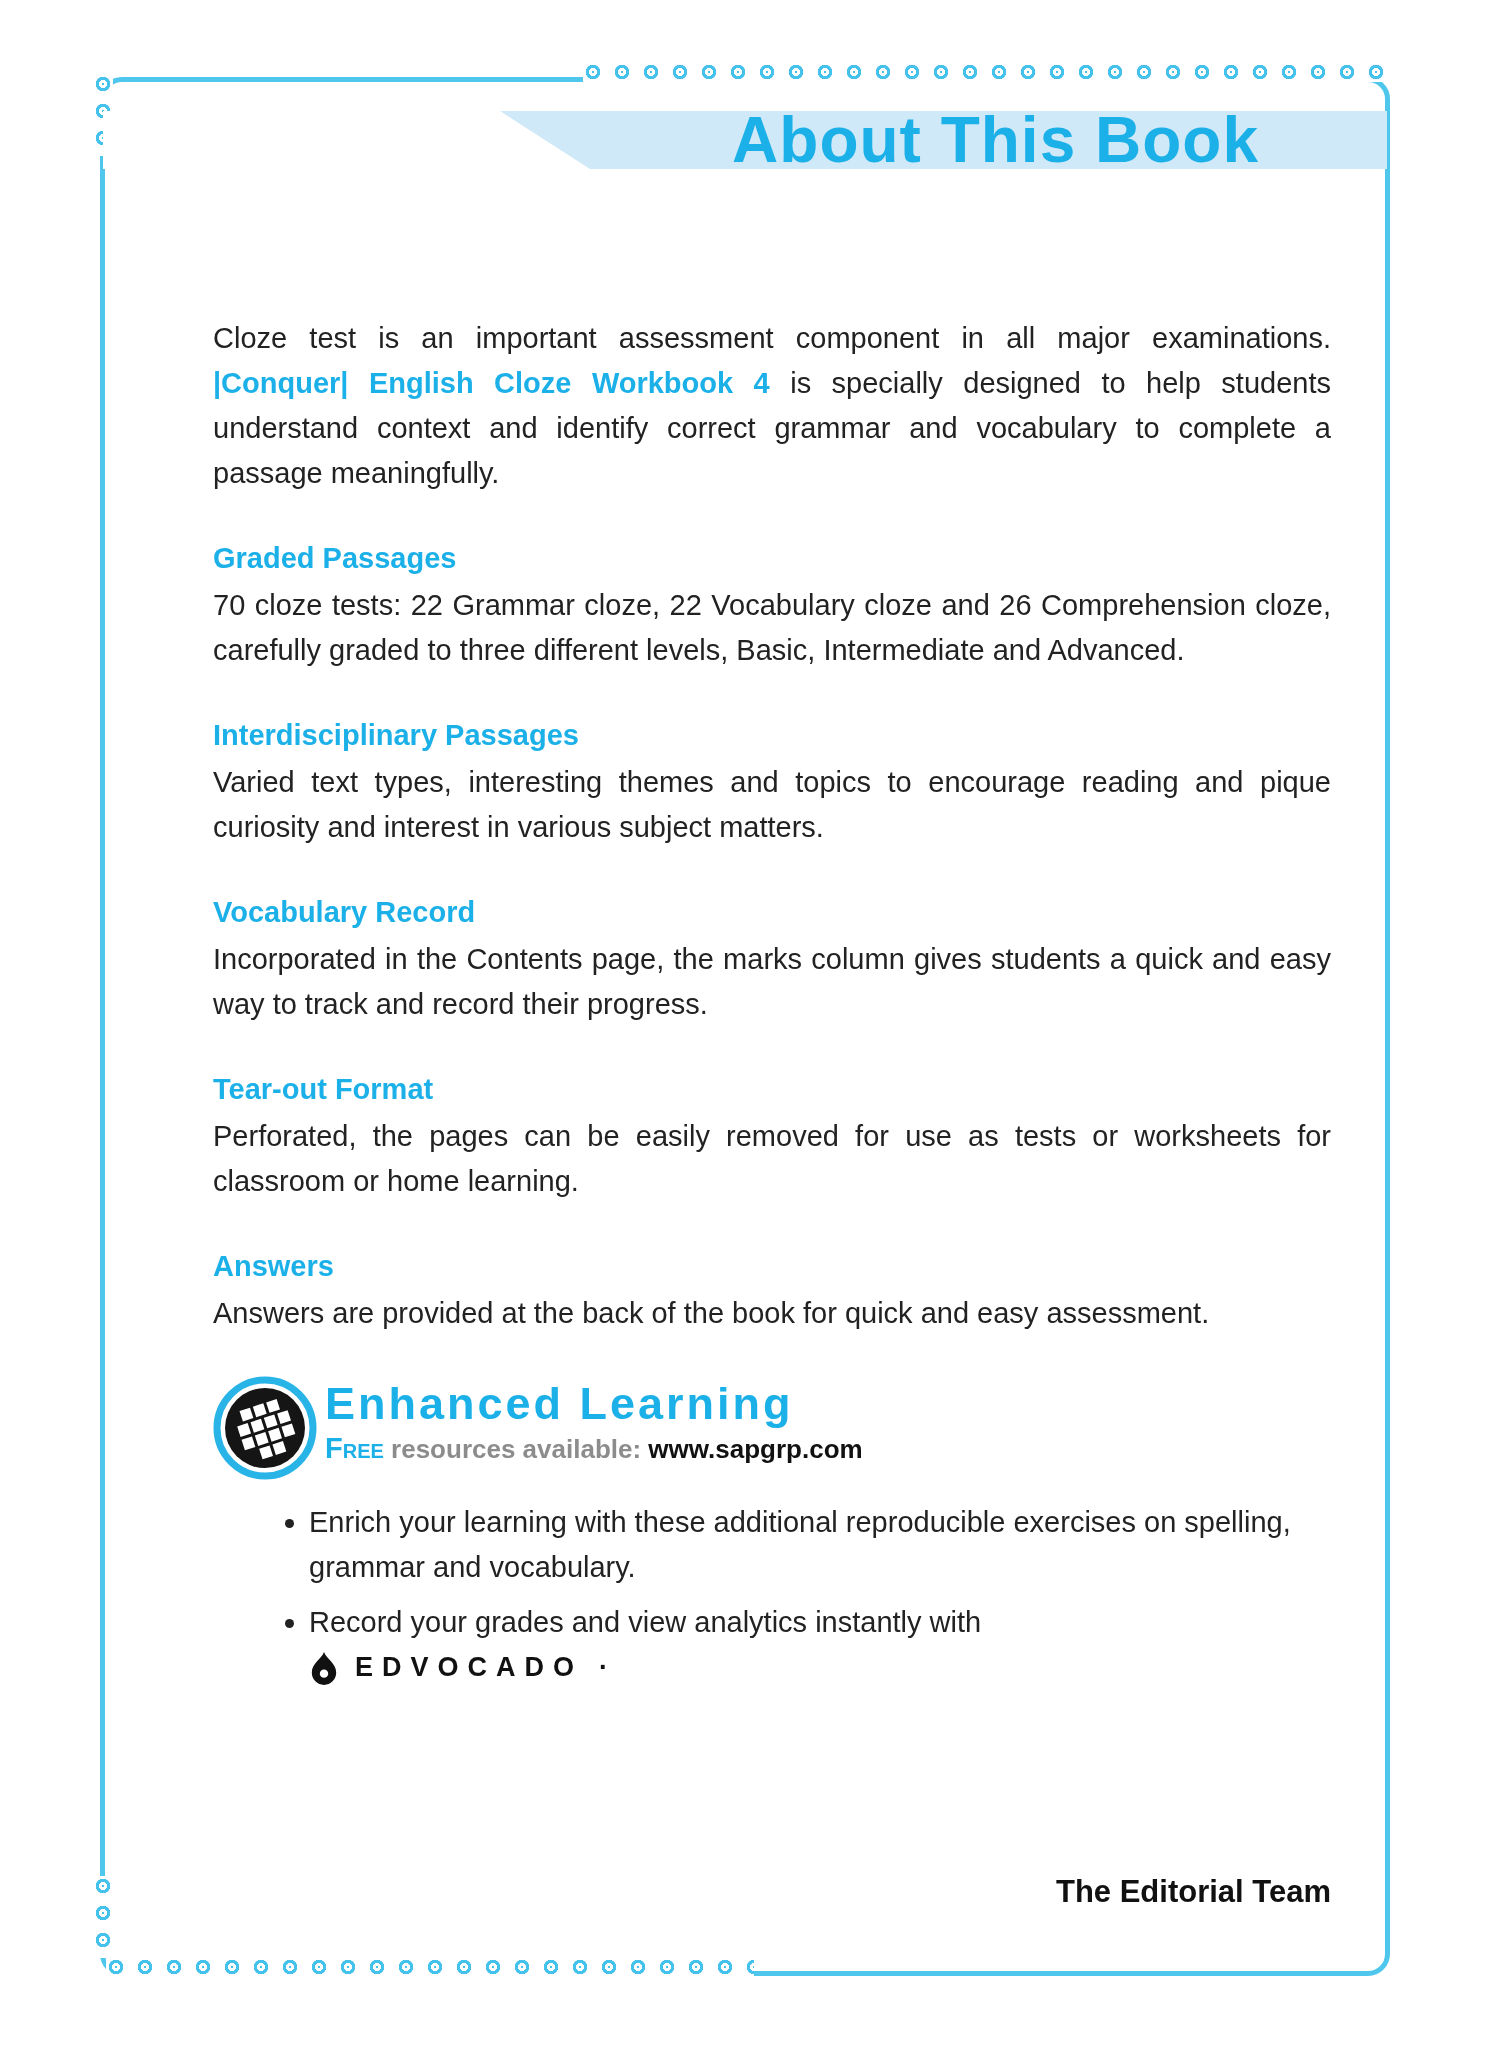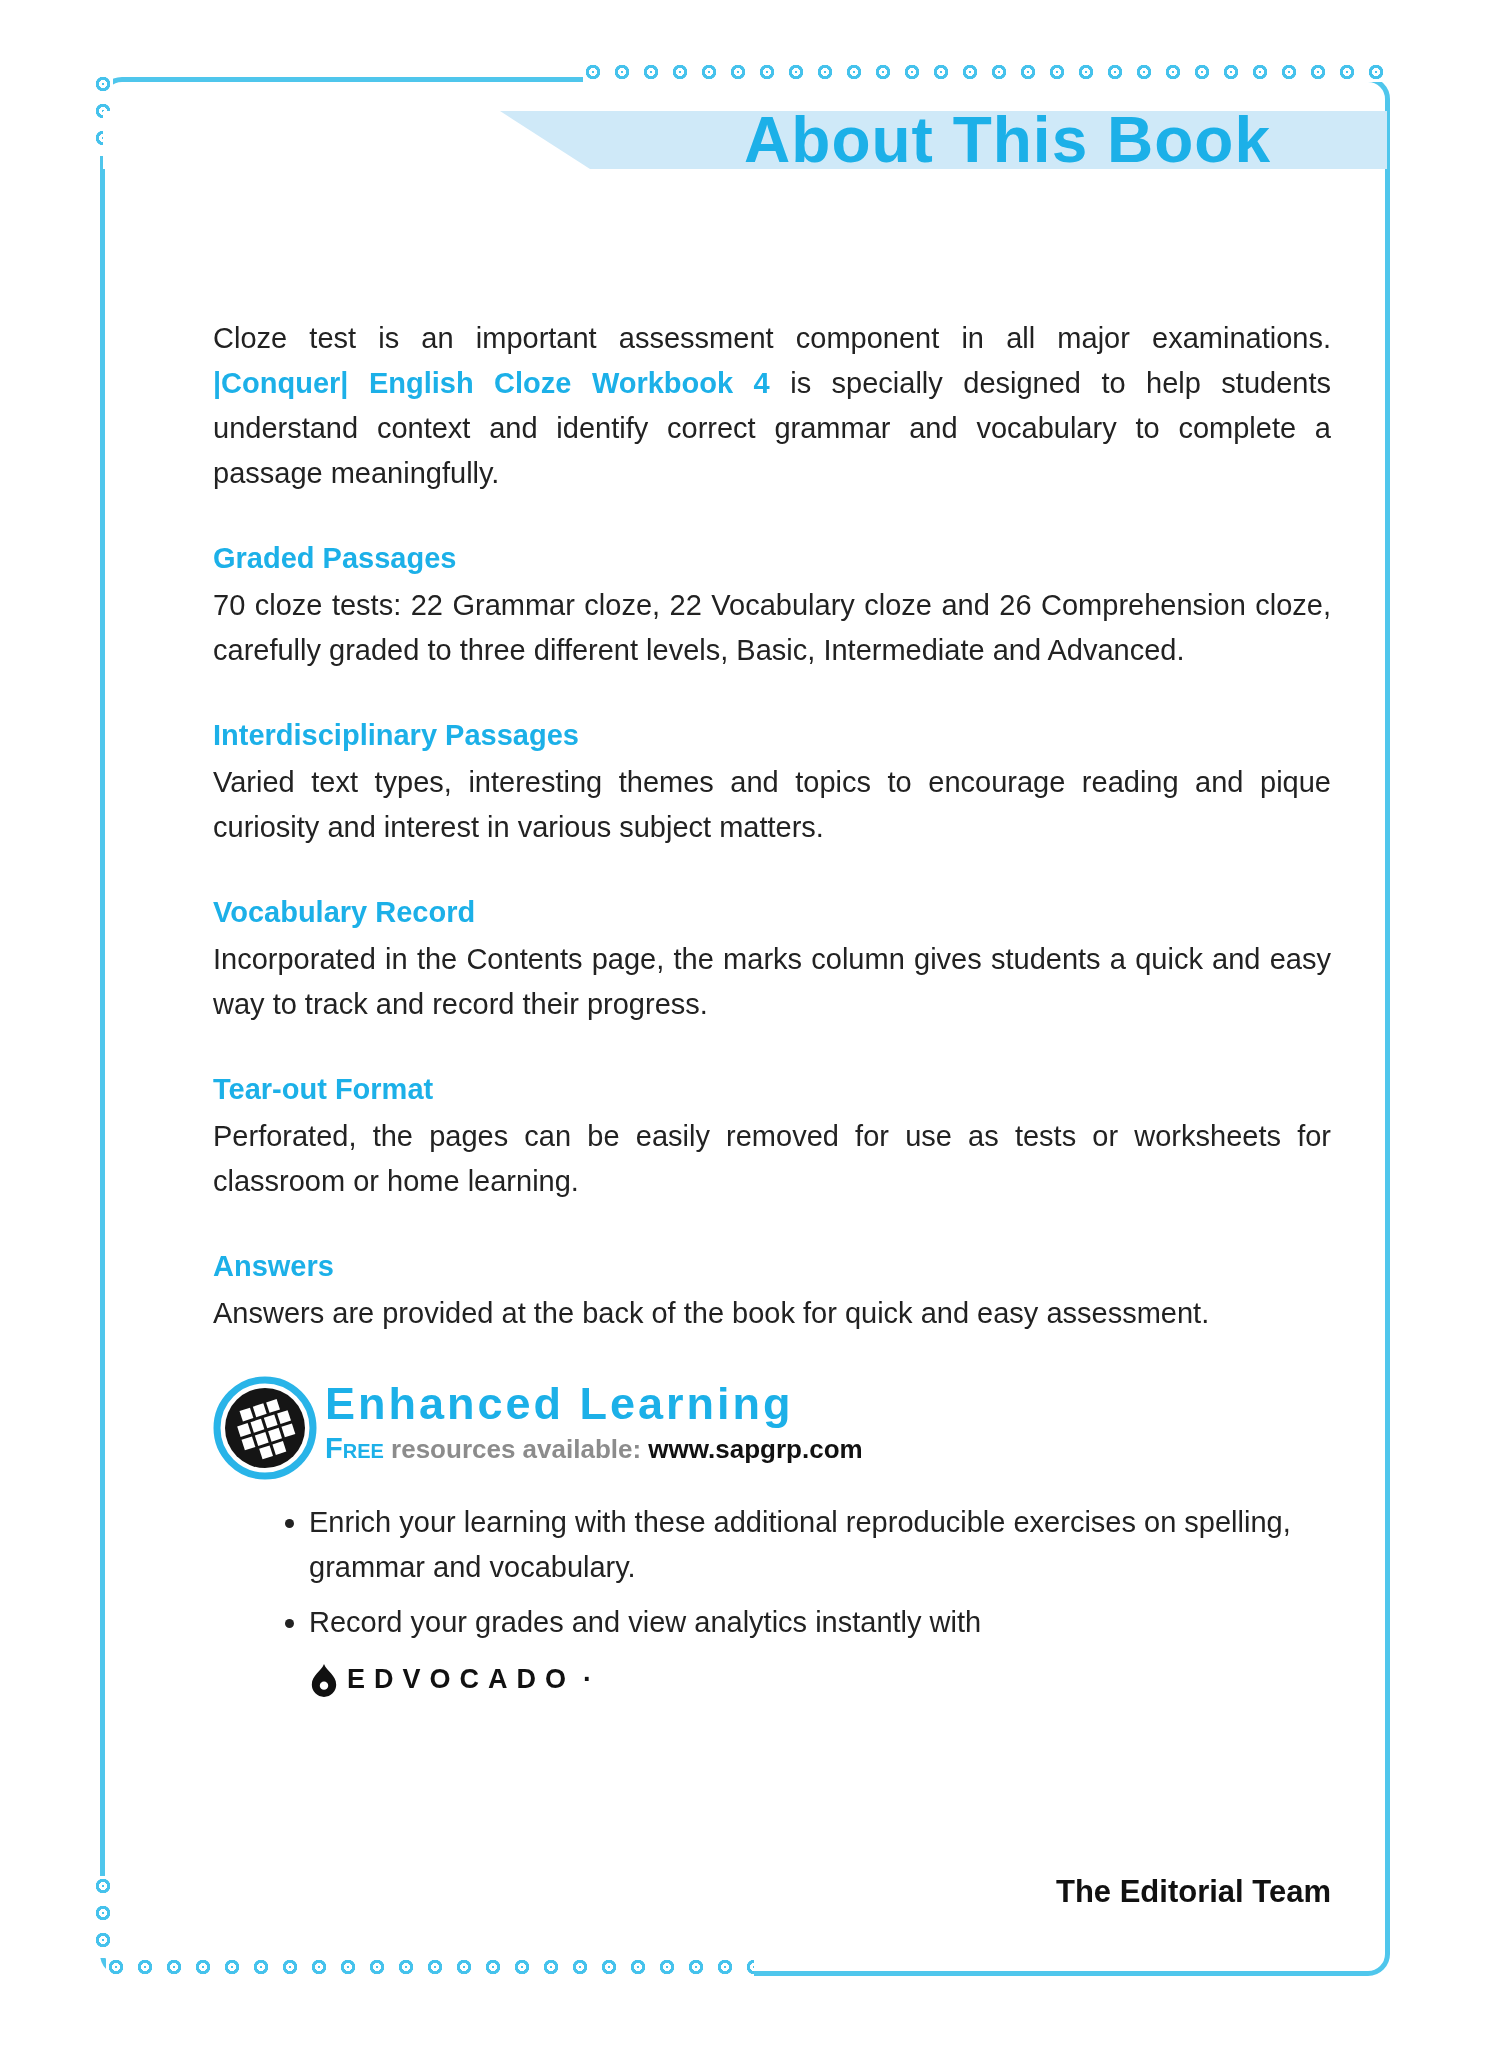--- a/index.html
+++ b/index.html
@@ -33,21 +33,21 @@
   .banner{
     position:absolute;left:103px;top:111px;width:1284px;height:58px;
     background:#cfe9f8;display:flex;align-items:center;justify-content:flex-end;
     padding-right:112px;box-sizing:border-box;
   }
   .banner-wedge{
     position:absolute;left:0;top:0;height:100%;width:487px;background:#fff;
     clip-path:polygon(0 0,397px 0,487px 100%,0 100%);
   }
   .page-title{
-    position:relative;margin:4px;font-size:64px;font-weight:bold;color:#1cb0e8;
+    position:relative;margin:16px;font-size:64px;font-weight:bold;color:#1cb0e8;
     line-height:1;letter-spacing:1px;white-space:nowrap;
   }
 
   
   .content{
     position:absolute;left:213px;top:316px;width:1118px;
     font-size:29px;line-height:45px;
   }
   .content p{margin:0 0 40px;text-align:justify;}
   .hl{color:#1cb0e8;font-weight:bold;}
@@ -59,21 +59,21 @@
   .el-text{padding-top:4px;}
   .el-title{font-size:45px;font-weight:bold;color:#1cb0e8;letter-spacing:3px;line-height:1.05;}
   .el-sub{font-size:26px;line-height:34px;margin-top:4px;}
   .free{color:#1cb0e8;font-weight:bold;font-variant:small-caps;font-size:29px;}
   .muted{color:#8c8c8c;font-weight:bold;}
   .url{color:#111;font-weight:bold;}
 
   
   .bullets{margin:20px 0 0;padding-left:96px;list-style:disc;}
   .bullets li{margin-bottom:10px;text-align:left;}
-  .edvocado{display:flex;align-items:center;gap:8px;margin-top:12px;}
+  .edvocado{display:flex;align-items:center;gap:16px;}
   .edv-brand{font-weight:bold;letter-spacing:9px;font-size:27px;color:#111;}
   .edv-dot{font-weight:bold;font-size:27px;color:#111;}
 
   .credit{
     position:absolute;right:164px;top:1874px;
     font-size:31px;font-weight:bold;color:#111;
   }
 </style>
 </head>
 <body>

